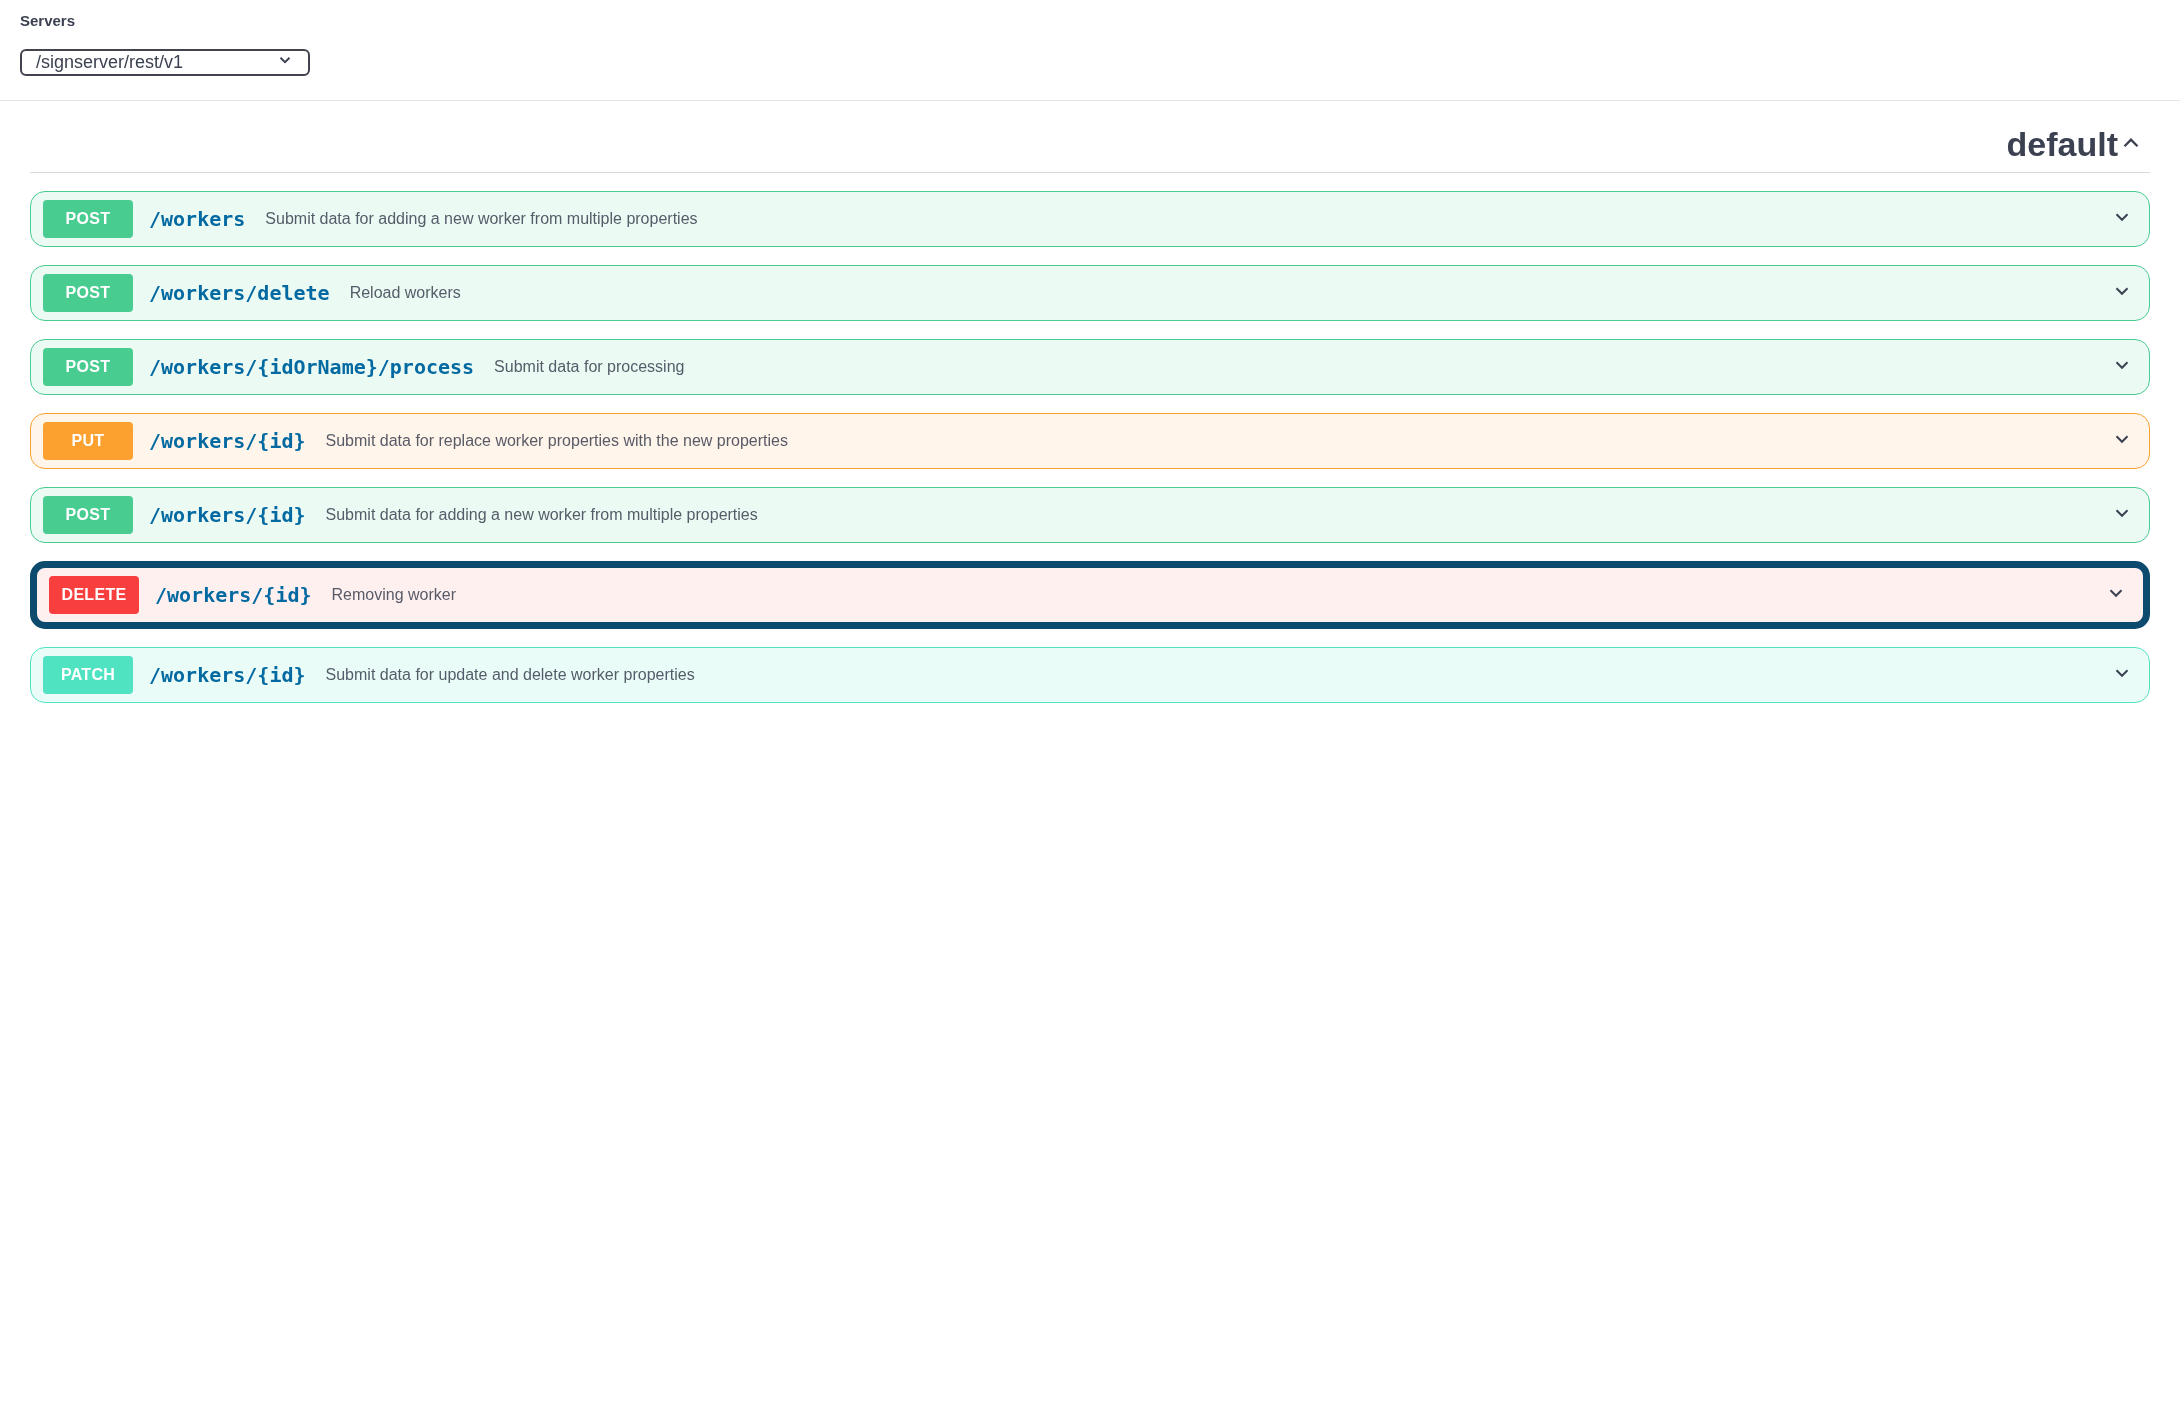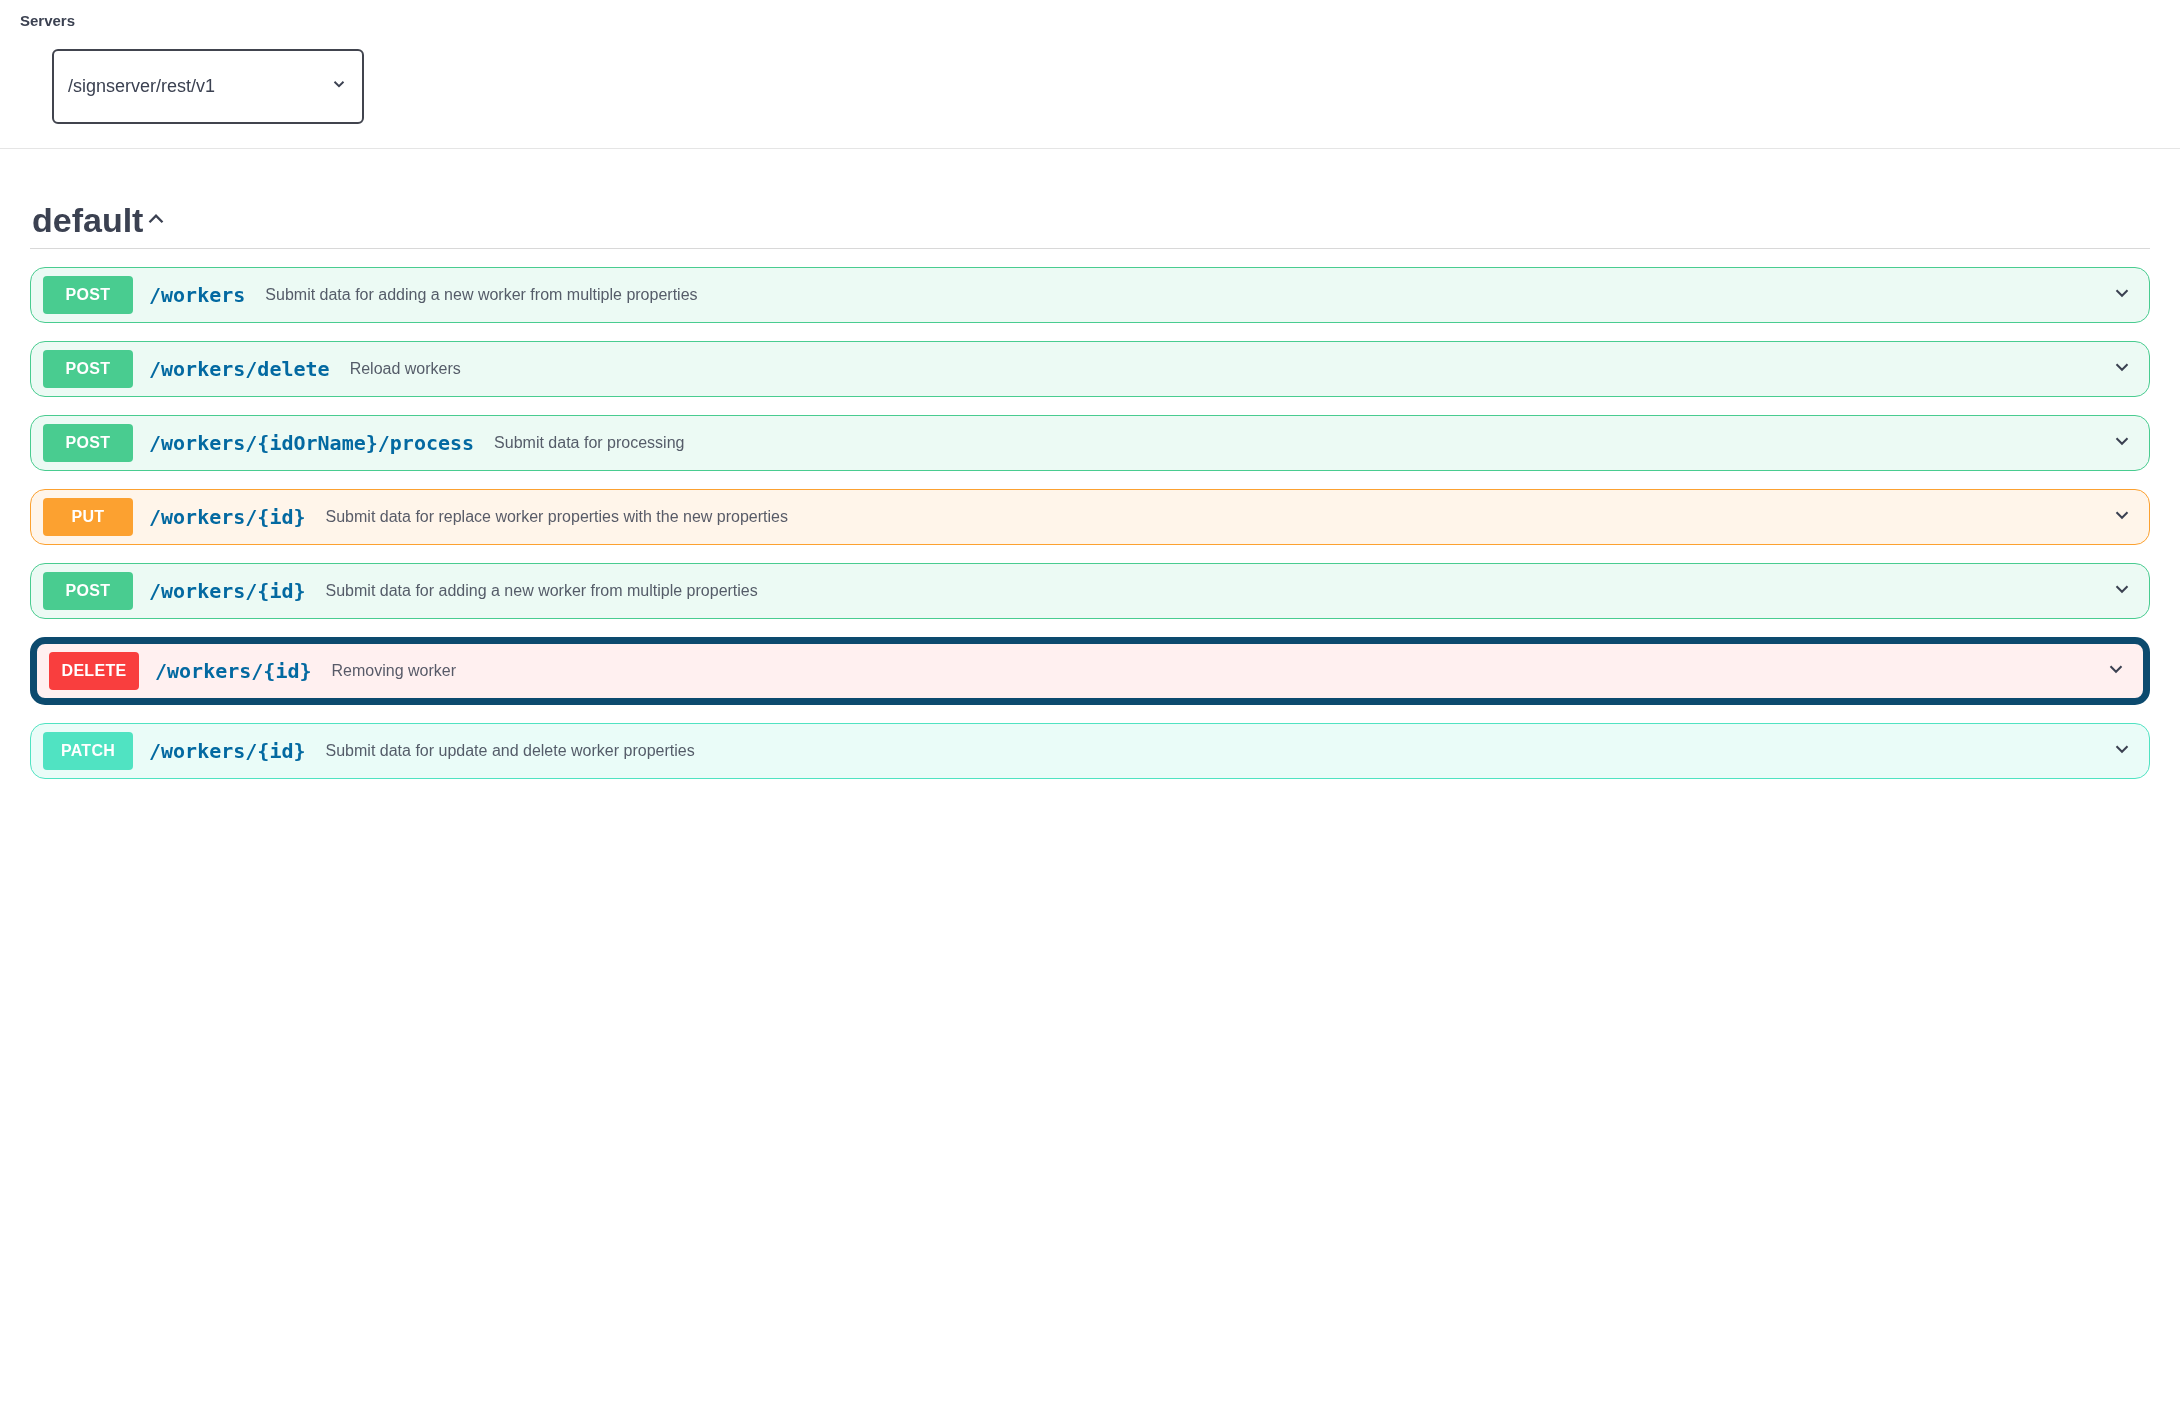--- a/index.html
+++ b/index.html
@@ -18,43 +18,41 @@
     font-weight: 700;
     color: #3b4151;
     margin-bottom: 20px;
   }
   .server-select {
     display: inline-flex;
     align-items: center;
     justify-content: space-between;
     border: 2px solid #41444e;
     border-radius: 6px;
-    padding: 24px 14px;
-    width: 312px;
+    padding: 0 14px;
+    width: 290px;
     font-size: 18px;
     font-weight: 400;
     color: #3b4151;
     background: #ffffff;
     cursor: pointer;
     user-select: none;
-    margin-left: 32px;
   }
   .server-select .chev svg { width: 18px; height: 18px; stroke: #3b4151; stroke-width: 2.5; fill: none; }
 
   hr.thin { border: none; border-top: 1px solid #e5e5e5; margin: 0 -20px 0 -20px; }
 
   .section { padding: 24px 10px 0 10px; }
   .section-header {
     display: flex;
     align-items: center;
-    justify-content: flex-start;
+    justify-content: flex-end;
     border-bottom: 1px solid #d8d8d8;
     padding: 0 6px 8px 2px;
     cursor: pointer;
-    margin-top: 28px;
   }
   .section-title {
     font-size: 34px;
     font-weight: 700;
     color: #3b4151;
   }
   .section-header .chev svg { width: 26px; height: 26px; stroke: #3b4151; stroke-width: 2.2; fill: none; }
 
   .ops { margin-top: 18px; display: flex; flex-direction: column; gap: 18px; }
 

